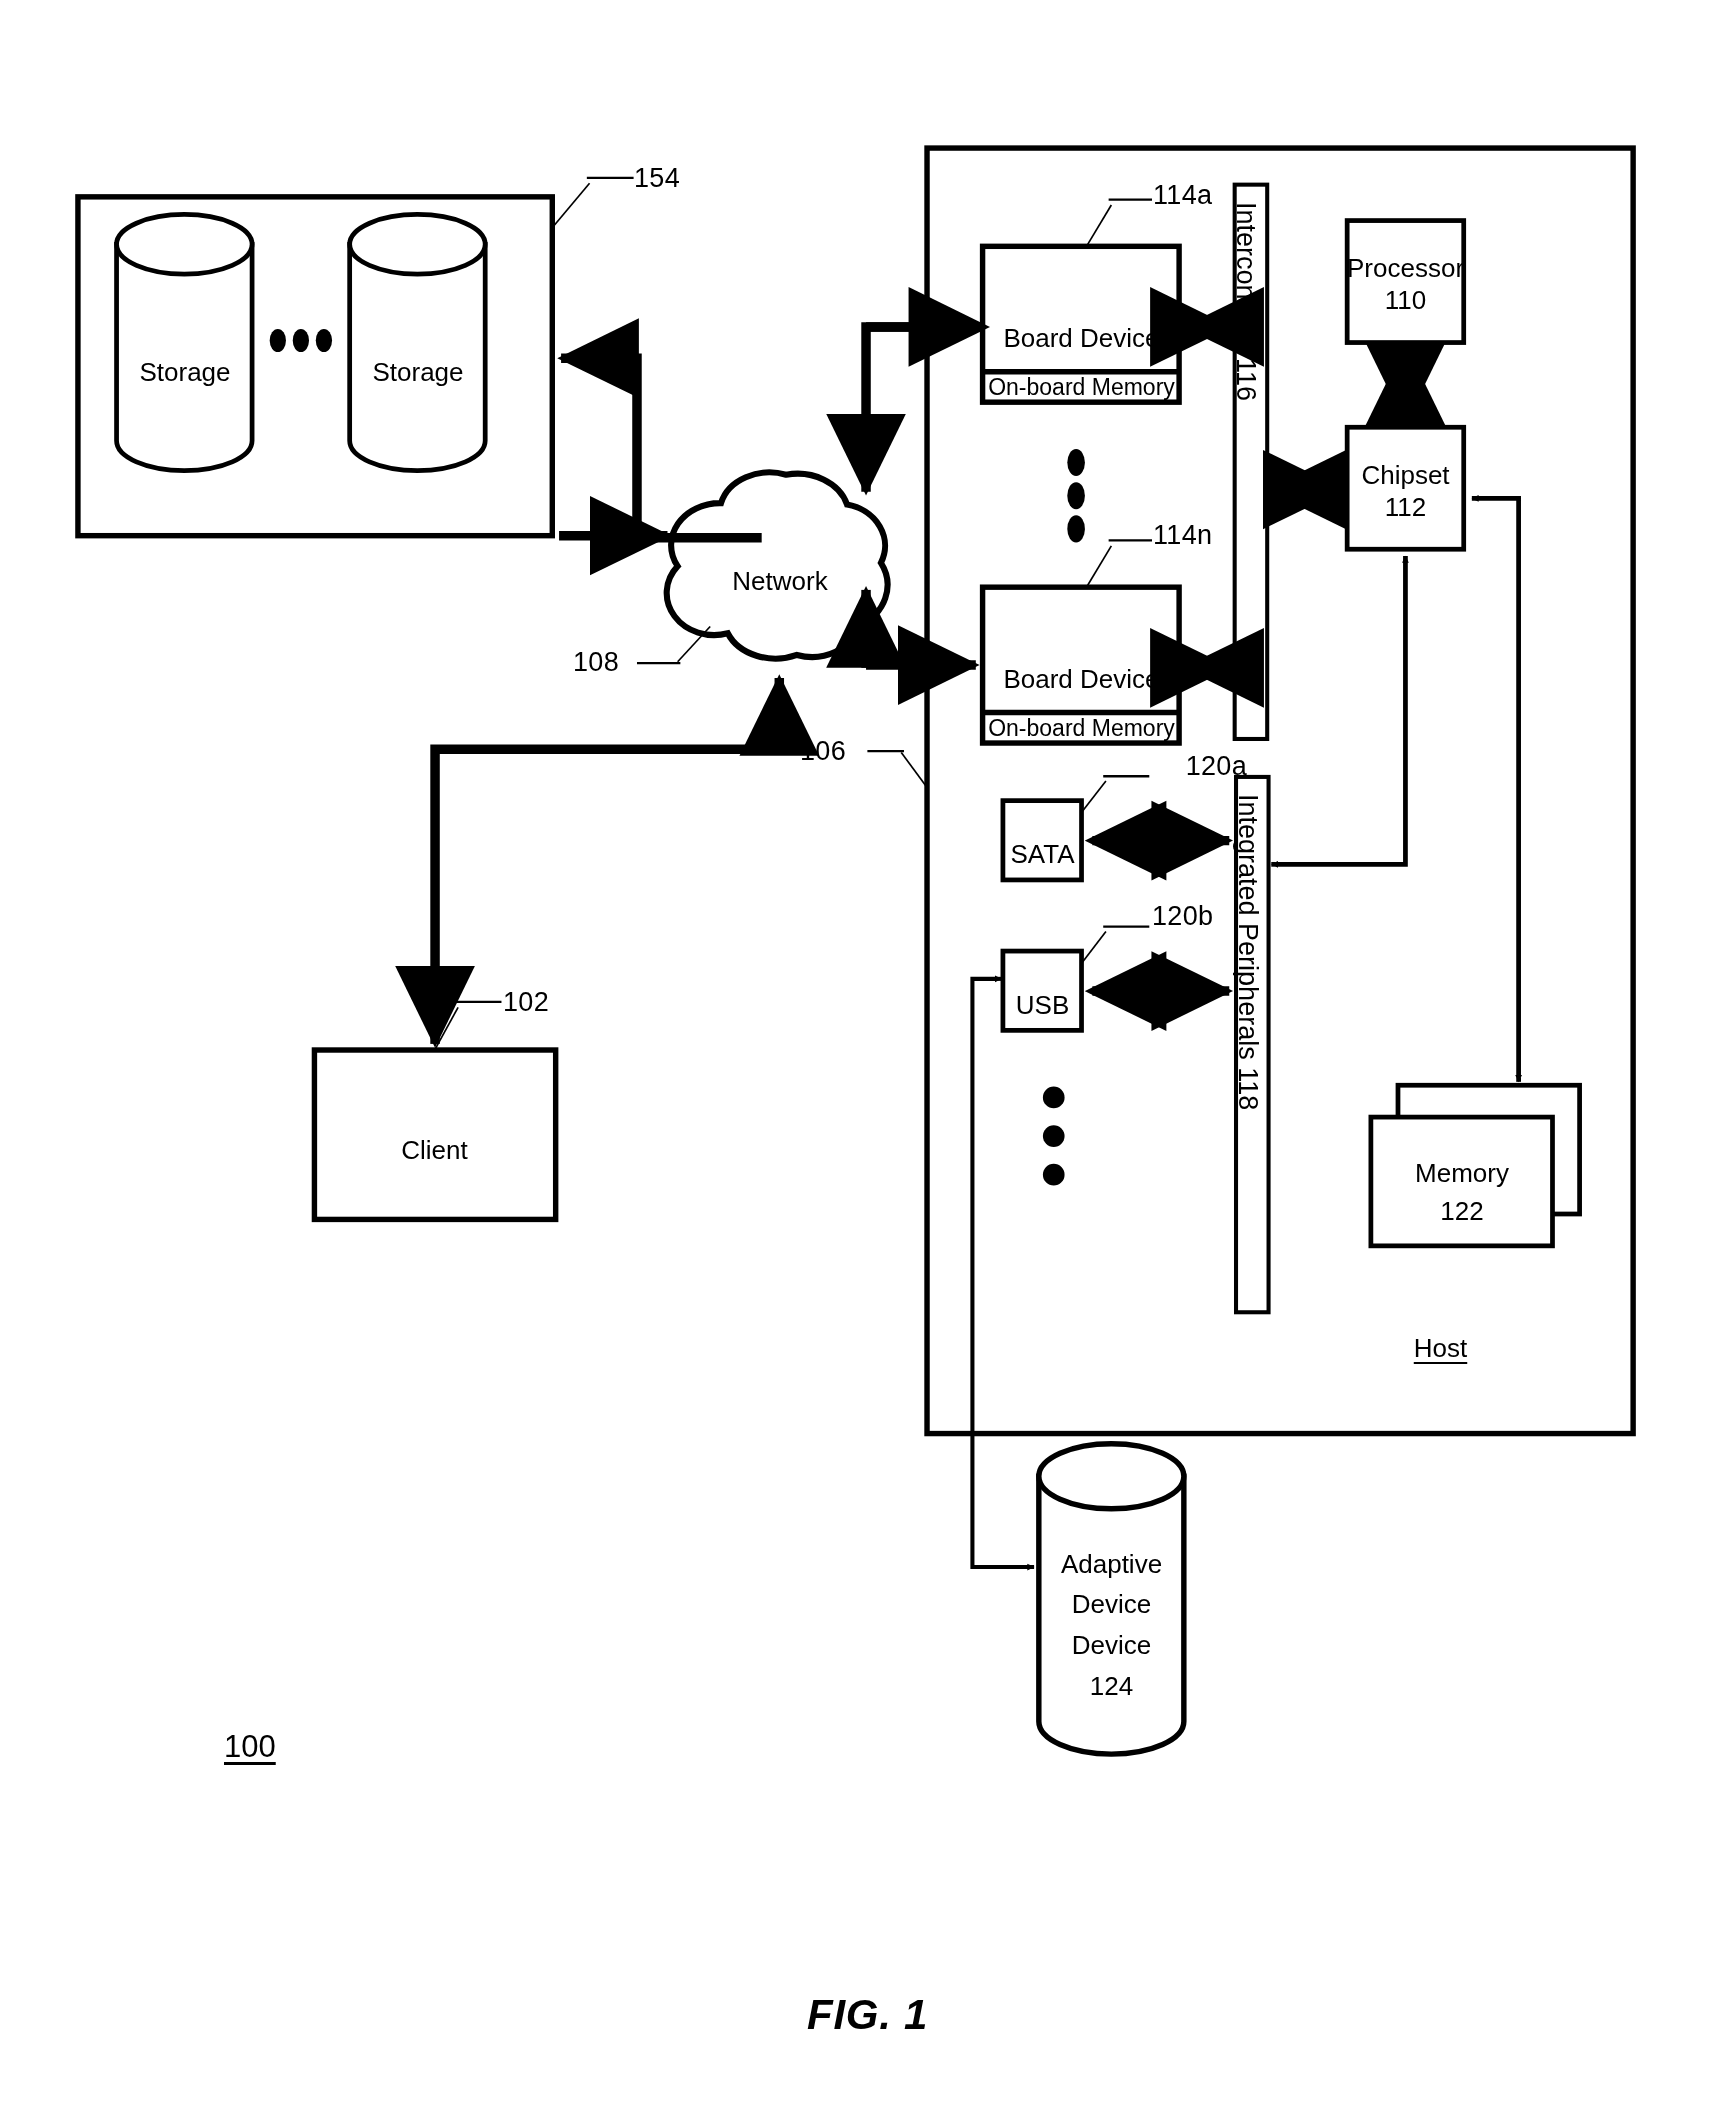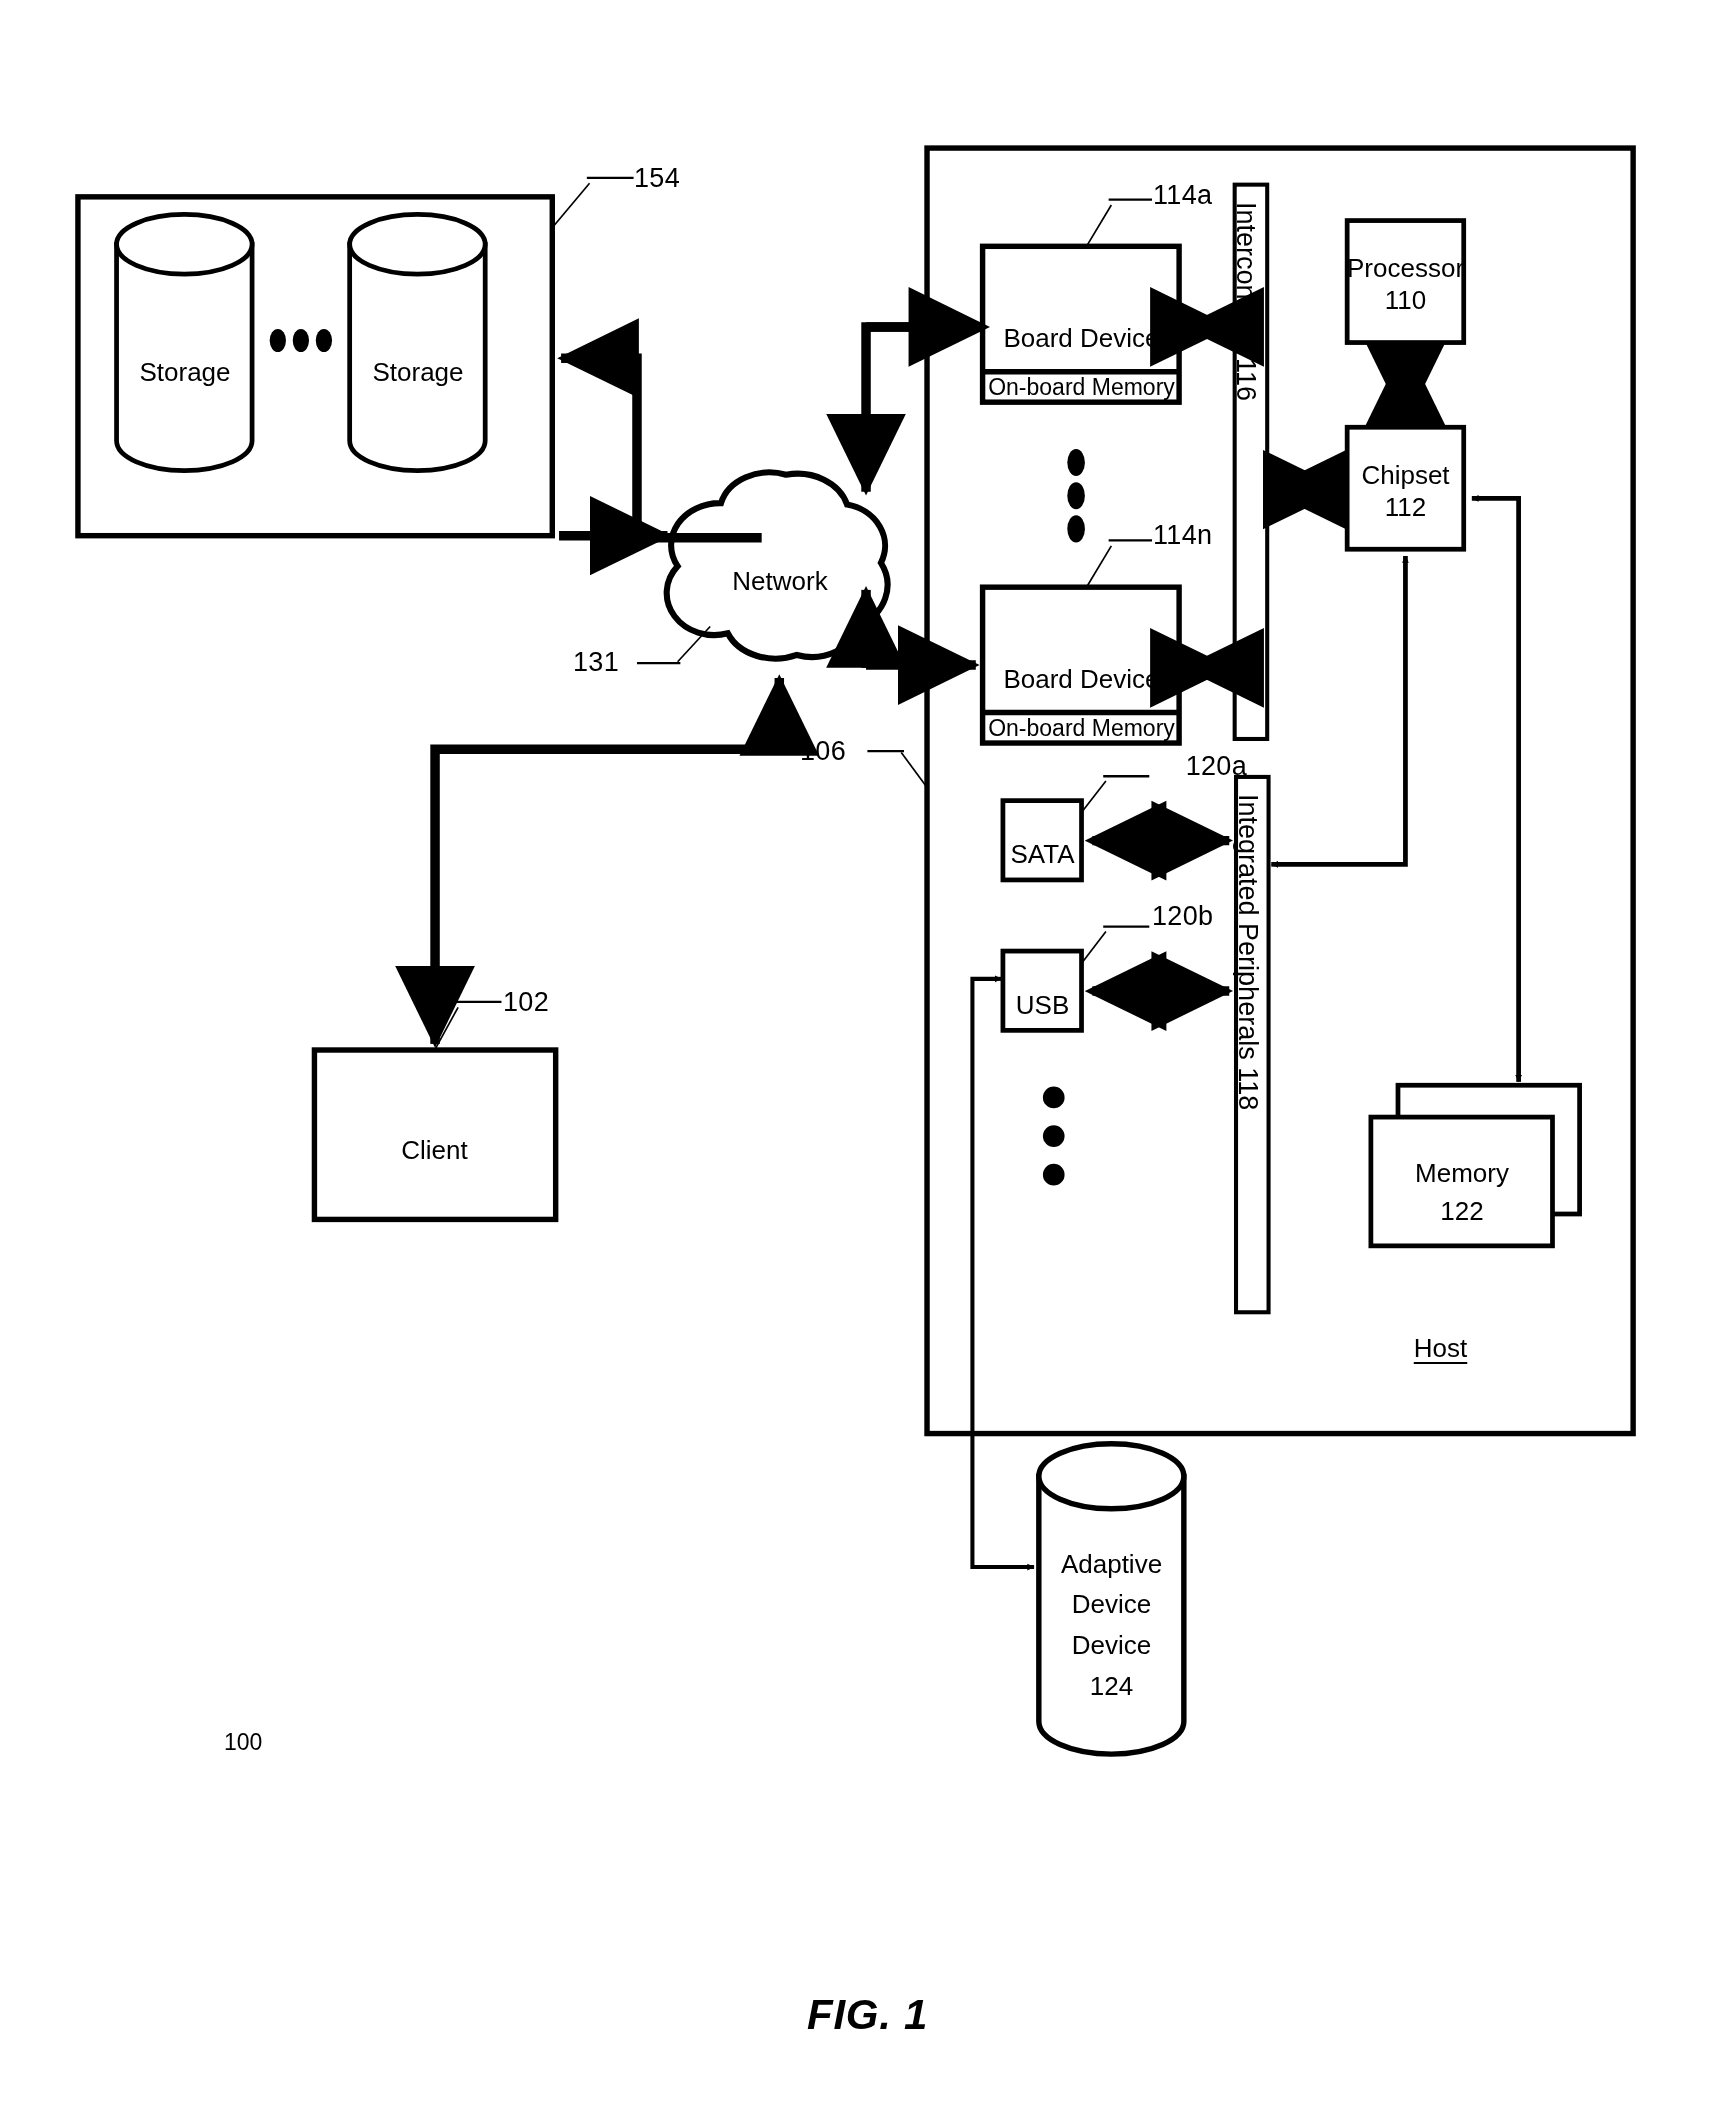--- a/index.html
+++ b/index.html
@@ -52,21 +52,22 @@
     text-decoration: underline;
     text-underline-offset: 4.7px;
   }
   .fig-label {
     font-size: 42px;
     font-style: italic;
     font-weight: bold;
     letter-spacing: 0.7px;
   }
   .num-underline {
-    font-size: 23px;
+    font-size: 31px;
+    text-decoration: underline;
     text-underline-offset: 5.4px;
     font-weight: 500;
   }
 </style>
 </head>
 <body>
 
 <svg id="canvas" viewBox="0 0 2550 3126" xmlns="http://www.w3.org/2000/svg">
   <defs>
     <marker id="ah" markerWidth="9" markerHeight="9" refX="8.2" refY="4.5" orient="auto" markerUnits="strokeWidth">
@@ -263,21 +264,21 @@
 </svg>
 
 <div class="lbl box-title" style="left:117px; top:342px; width:136px;">Storage</div>
 
 <div class="lbl box-title" style="left:350px; top:342px; width:136px;">Storage</div>
 
 <div class="lbl ref" style="left:634px; top:163px; width:81px; text-align:left;">154</div>
 
 <div class="lbl box-title" style="left:712px; top:551px; width:136px;">Network</div>
 
-<div class="lbl ref" style="left:573px; top:647px; width:68px; text-align:left;">131</div>
+<div class="lbl ref" style="left:573px; top:647px; width:68px; text-align:left;">108</div>
 
 <div class="lbl box-title" style="left:314px; top:1120px; width:241px;">Client</div>
 
 <div class="lbl ref" style="left:503px; top:987px; width:68px; text-align:left;">102</div>
 
 <div class="lbl ref" style="left:800px; top:736px; width:68px; text-align:left;">106</div>
 
 <div class="lbl underline-lbl" style="left:1383px; top:1334px; width:115px;">Host</div>
 
 <div class="lbl box-title" style="left:983px; top:308px; width:197px;">Board Device</div>

